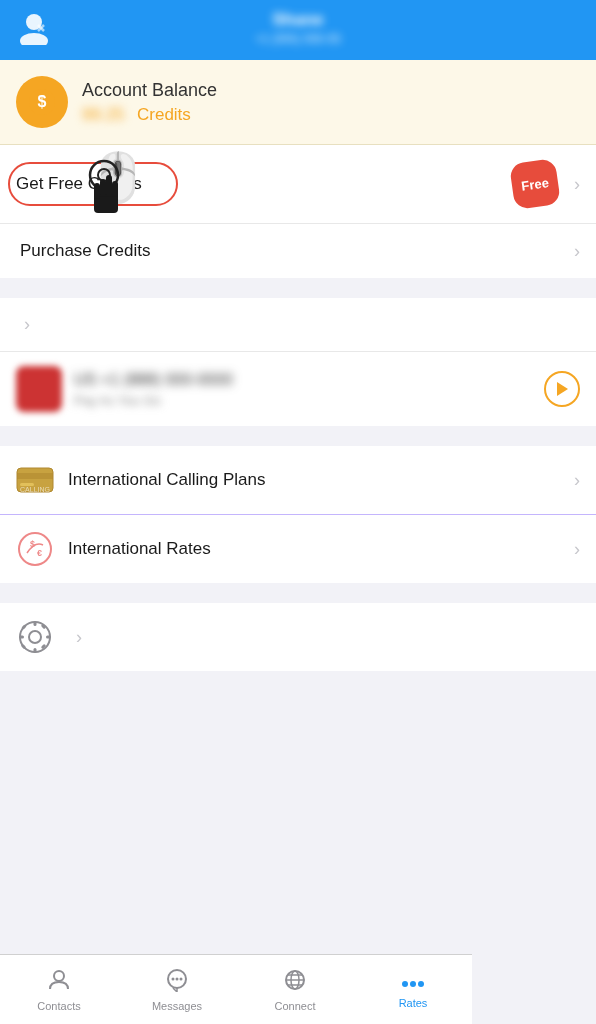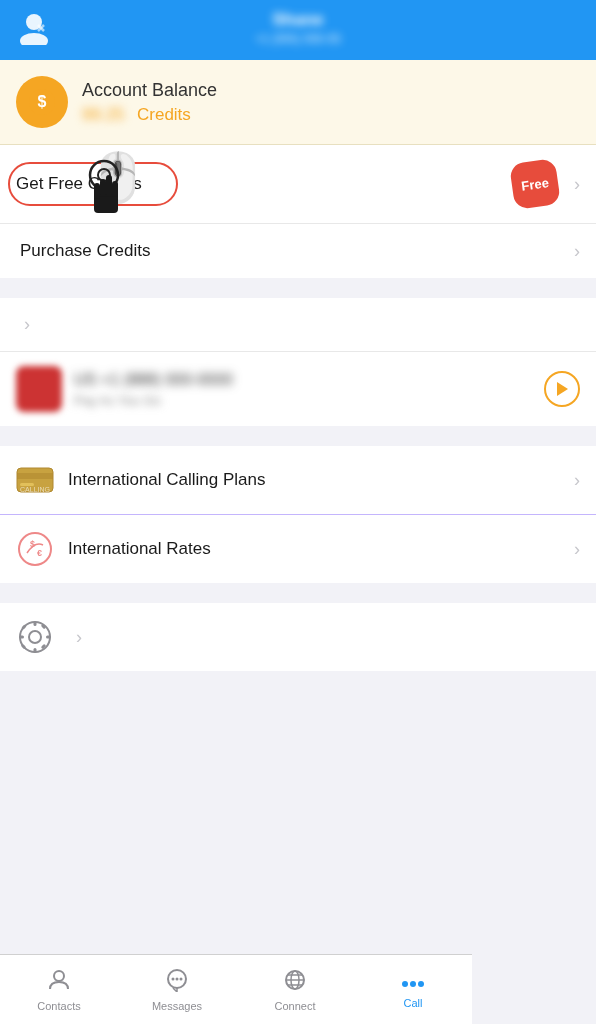--- a/index.html
+++ b/index.html
@@ -456,15 +456,15 @@
   </div>
 
   <div class="tab-item active">
     <div class="tab-icon">
       <svg width="24" height="10" viewBox="0 0 24 10">
         <circle cx="4" cy="5" r="3" fill="#2196F3"></circle>
         <circle cx="12" cy="5" r="3" fill="#2196F3"></circle>
         <circle cx="20" cy="5" r="3" fill="#2196F3"></circle>
       </svg>
     </div>
-    <span class="tab-label">Call</span>
+    <span class="tab-label">Rates</span>
   </div>
 </div>
 
 </body></html>

